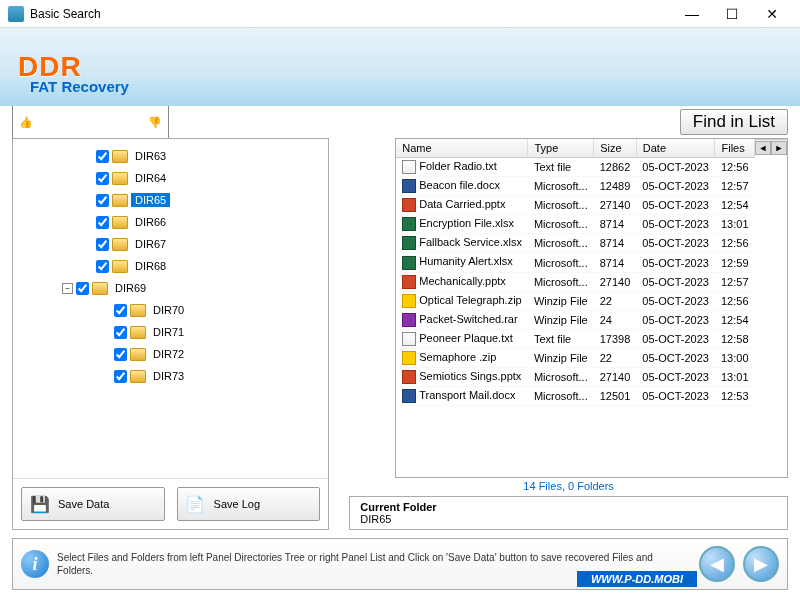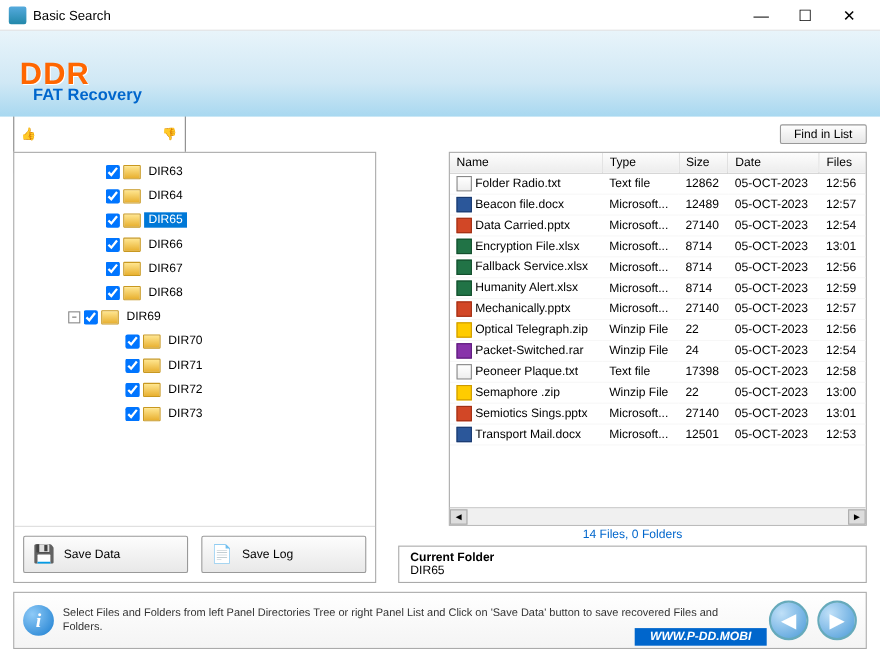--- a/index.html
+++ b/index.html
@@ -13,21 +13,21 @@
 .banner { height: 78px; background: linear-gradient(180deg, #e8f4fa 0%, #d0e8f5 60%, #a8d8f0 100%); display: flex; align-items: center; padding-left: 18px; position: relative; }
 .banner-logo { font-family: Arial Black, sans-serif; font-size: 28px; font-weight: 900; color: #ff6600; text-shadow: 1px 1px 0 #fff; letter-spacing: 1px; }
 .banner-sub { position: absolute; left: 30px; top: 50px; font-size: 15px; color: #0066cc; font-weight: bold; }
 
 .toolbar { height: 32px; display: flex; align-items: center; padding: 4px 12px; gap: 6px; }
 .feedback-badge { border: 1px solid #888; border-radius: 3px; padding: 2px 6px; font-size: 9px; font-family: monospace; font-weight: bold; line-height: 1.1; display: flex; align-items: center; gap: 3px; }
 .feedback-badge .l1 { color: #0066cc; }
 .feedback-badge .l2 { color: #cc0000; margin-top: 48px; }
 .thumb { font-size: 11px; }
 .spacer { flex: 1; }
-.find-btn { border: 1px solid #999; background: linear-gradient(#fefefe,#e6e6e6); padding: 2px 12px; font-size: 11px; cursor: pointer; border-radius: 2px; }
+.find-btn { border: 1px solid #999; background: linear-gradient(#fefefe,#e6e6e6); padding: 2px 12px; font-size: 17px; cursor: pointer; border-radius: 2px; }
 
 .main { flex: 1; display: flex; gap: 20px; padding: 0 12px 4px 12px; }
 .panel { border: 1px solid #aaa; background: #fff; display: flex; flex-direction: column; }
 .left-panel { width: 330px; }
 .right-panel { flex: 1; }
 
 .tree { flex: 1; overflow-y: auto; padding: 6px 4px; font-size: 11px; }
 .tree-row { display: flex; align-items: center; height: 22px; cursor: pointer; gap: 3px; }
 .tree-indent { display: inline-block; }
 .tree-expand { width: 11px; height: 11px; border: 1px solid #888; display: inline-flex; align-items: center; justify-content: center; font-size: 8px; background: #fff; }
@@ -187,21 +187,21 @@
         <span>Save Data</span>
       </button>
       <button class="tbtn">
         <span class="tbtn-icon">📄</span>
         <span>Save Log</span>
       </button>
     </div>
   </div>
 
   <div class="right-panel" style="display:flex;flex-direction:column;">
-    <div class="panel" style="flex:1;display:flex;flex-direction:column;margin-left:46px;">
+    <div class="panel" style="flex:1;display:flex;flex-direction:row;margin-left:46px;">
       <div class="filelist">
         <table>
           <thead>
               <tr id="file-header">
                 <th>Name</th>
                 <th>Type</th>
                 <th>Size</th>
                 <th>Date</th>
                 <th>Files</th>
               </tr>

